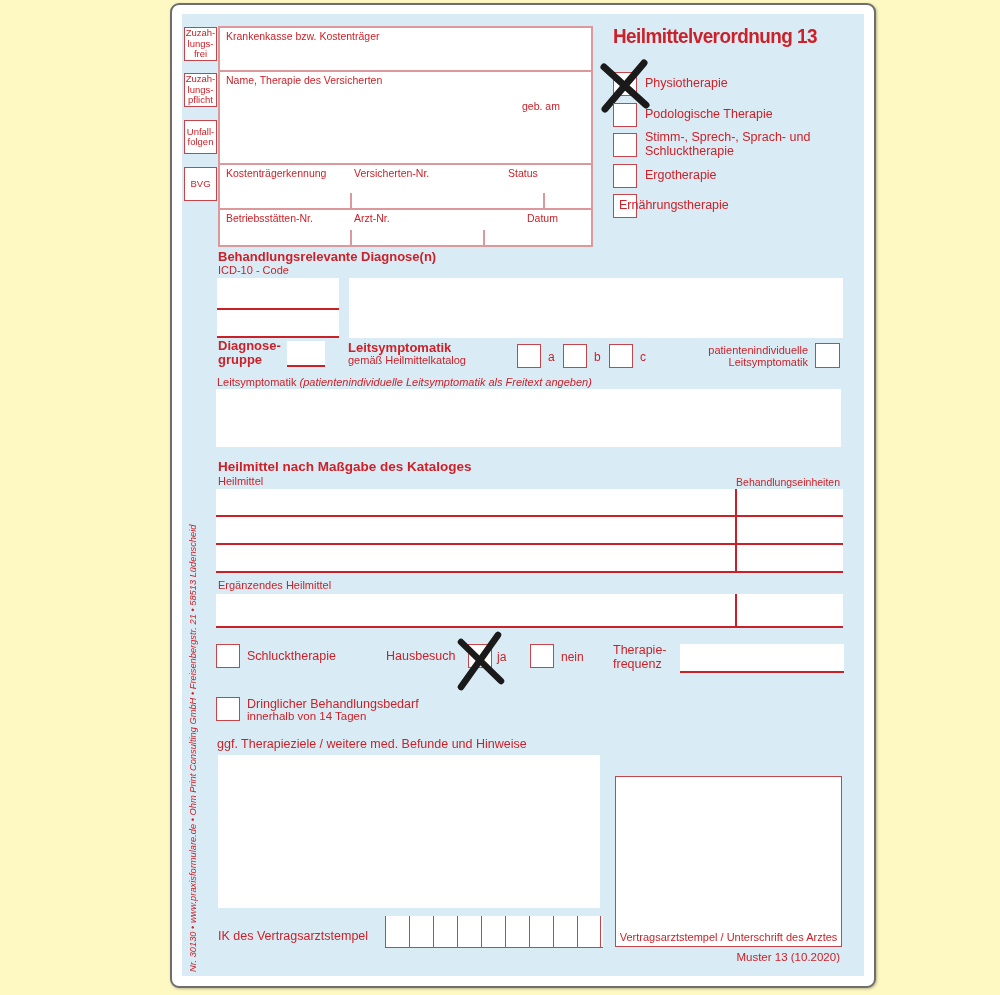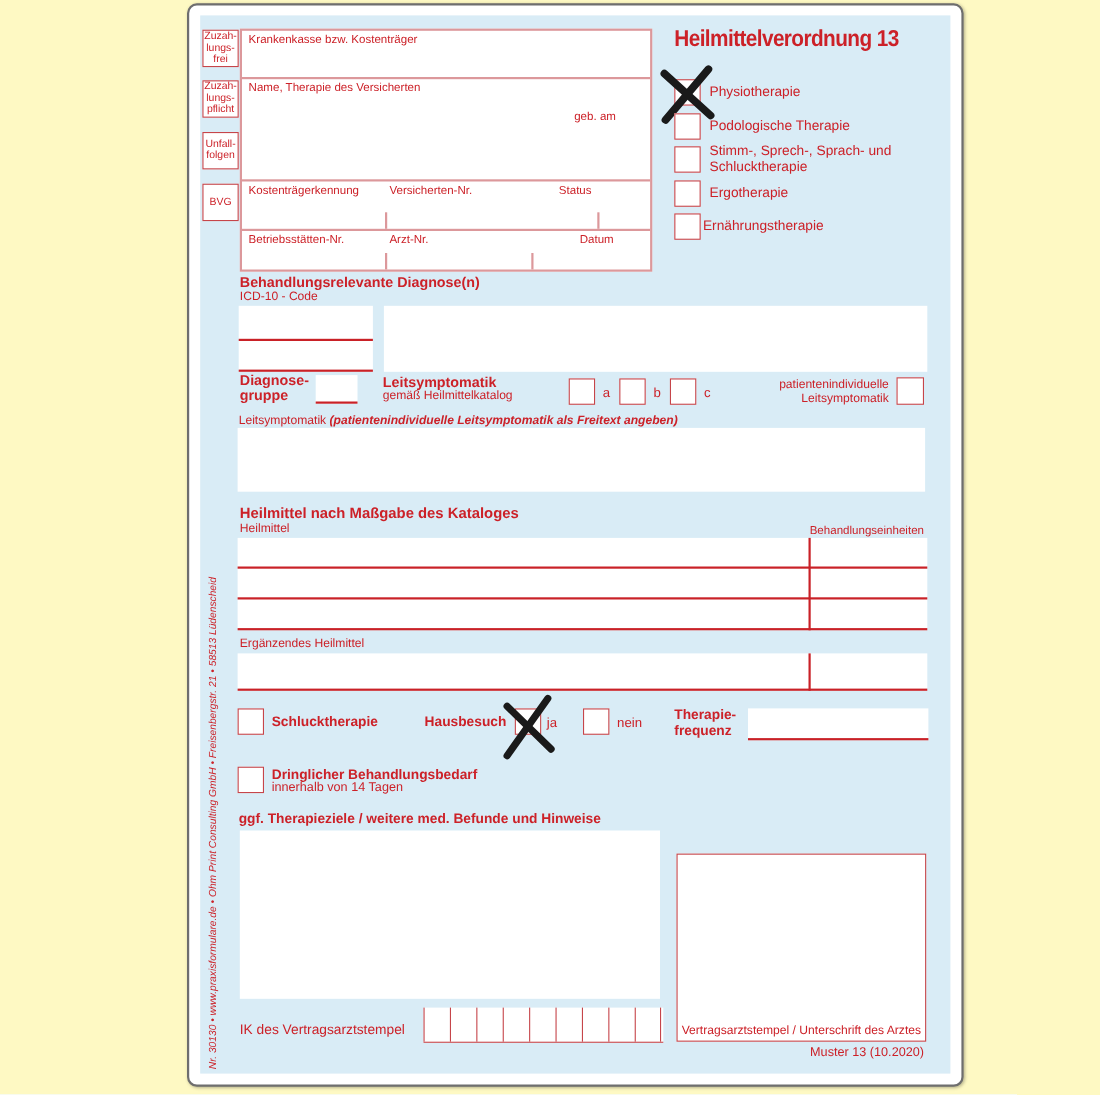--- a/index.html
+++ b/index.html
@@ -12,21 +12,21 @@
   }
   *{box-sizing:border-box;margin:0;padding:0}
   html,body{width:1000px;height:995px;background:#fff;
     font-family:"Liberation Sans","DejaVu Sans",sans-serif;}
   #canvas{position:relative;width:1000px;height:995px;overflow:hidden;background:#fef9c3;color:var(--red)}
   .abs{position:absolute}
   .page{left:170px;top:3px;width:706px;height:985px;background:#fff;
     border:2px solid #6e6e6e;border-radius:9px;box-shadow:1px 1px 3px rgba(0,0,0,.28)}
   .sheet{left:182px;top:14px;width:682px;height:962px;background:var(--blue)}
   .pre{white-space:pre-line}
-  .bold{font-weight:bold}
+  .bold{font-weight:normal}
   .it{font-style:italic}
   .flag{width:33px;background:#fff;border:1.5px solid var(--cb-border);
     display:flex;align-items:center;justify-content:center;text-align:center;
     font-size:9.5px;line-height:10.5px;color:var(--red)}
   .whitebox{background:#fff}
   .rline{background:var(--red-line)}
   .pline{background:var(--pink)}
   .cb{width:24px;height:24px;background:#fff;border:1.5px solid var(--cb-border)}
   .lbl{color:var(--red)}
   .t105{font-size:10.5px}
@@ -97,21 +97,21 @@
   <div class="abs lbl t125" style="left:645px;top:107px">Podologische Therapie</div>
 
   <div class="abs cb" style="left:613px;top:133px"></div>
   <div class="abs lbl t125 pre" style="left:645px;top:131px;line-height:13.5px">Stimm-, Sprech-, Sprach- und
 Schlucktherapie</div>
 
   <div class="abs cb" style="left:613px;top:164px"></div>
   <div class="abs lbl t125" style="left:645px;top:168px">Ergotherapie</div>
 
   <div class="abs cb" style="left:613px;top:194px"></div>
-  <div class="abs lbl t125" style="left:639px;top:198px">Ernährungstherapie</div>
+  <div class="abs lbl t125" style="left:619px;top:198px">Ernährungstherapie</div>
 
   <div class="abs lbl h13" style="left:218px;top:249px">Behandlungsrelevante Diagnose(n)</div>
   <div class="abs lbl t11" style="left:218px;top:264px">ICD-10 - Code</div>
   <div class="abs whitebox" style="left:217px;top:278px;width:122px;height:60px"></div>
   <div class="abs rline" style="left:217px;top:308px;width:122px;height:2px"></div>
   <div class="abs rline" style="left:217px;top:336px;width:122px;height:2px"></div>
   <div class="abs whitebox" style="left:349px;top:278px;width:494px;height:60px"></div>
 
   <div class="abs lbl h13 pre" style="left:218px;top:339px;line-height:13.5px">Diagnose-
 gruppe</div>

